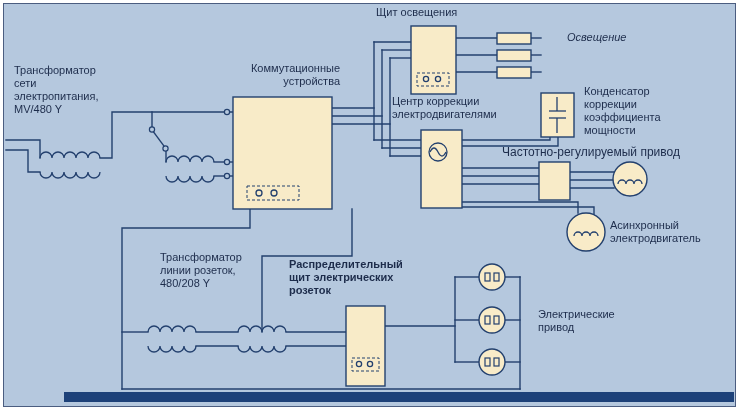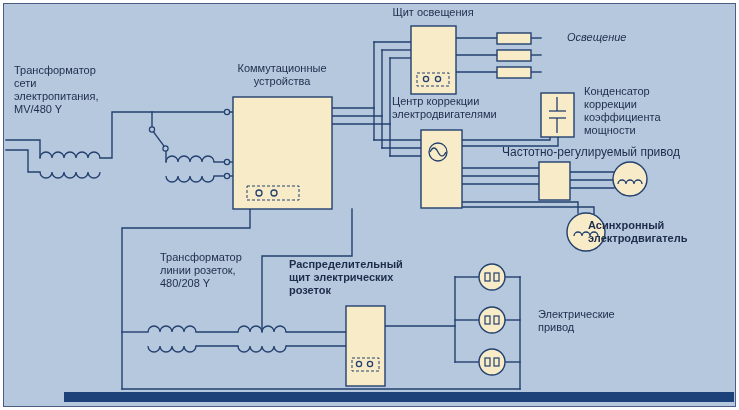--- a/index.html
+++ b/index.html
@@ -212,38 +212,38 @@
     </g>
 
     <rect class="bar" x="64" y="392" width="670" height="10"></rect>
   </svg>
 
   <div class="lbl" style="left:14px;top:64px;width:122px;">Трансформатор
 сети
 электропитания,
 MV/480 Y</div>
 
-  <div class="lbl" style="left:224px;top:62px;width:116px;text-align:center;">Коммутационные
+  <div class="lbl" style="left:224px;top:62px;width:116px;text-align:right;">Коммутационные
 устройства</div>
 
-  <div class="lbl" style="left:376px;top:6px;width:114px;text-align:center;">Щит освещения</div>
+  <div class="lbl" style="left:376px;top:6px;width:114px;text-align:left;">Щит освещения</div>
 
   <div class="lbl" style="left:567px;top:31px;width:80px;font-style:italic;">Освещение</div>
 
   <div class="lbl" style="left:392px;top:95px;width:140px;">Центр коррекции
 электродвигателями</div>
 
   <div class="lbl" style="left:584px;top:85px;width:110px;">Конденсатор
 коррекции
 коэффициента
 мощности</div>
 
   <div class="lbl" style="left:502px;top:146px;width:200px;font-size:12px;">Частотно-регулируемый привод</div>
 
-  <div class="lbl" style="left:588px;top:219px;width:130px;font-weight:bold;">Асинхронный
+  <div class="lbl" style="left:610px;top:219px;width:130px;">Асинхронный
 электродвигатель</div>
 
   <div class="lbl" style="left:160px;top:251px;width:120px;">Трансформатор
 линии розеток,
 480/208 Y</div>
 
   <div class="lbl" style="left:289px;top:258px;width:130px;font-weight:bold;">Распределительный
 щит электрических
 розеток</div>
 

